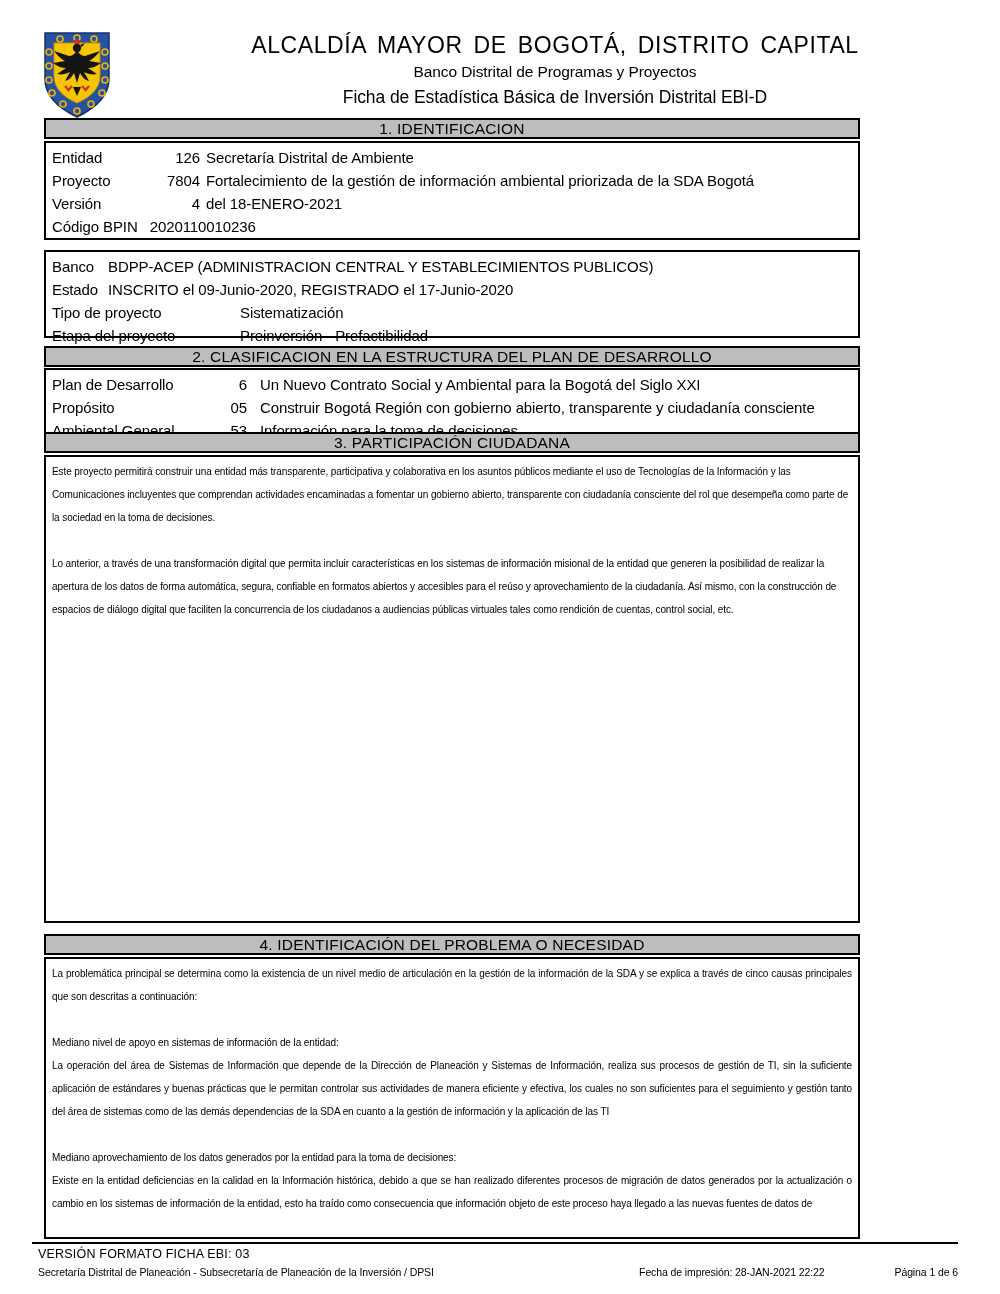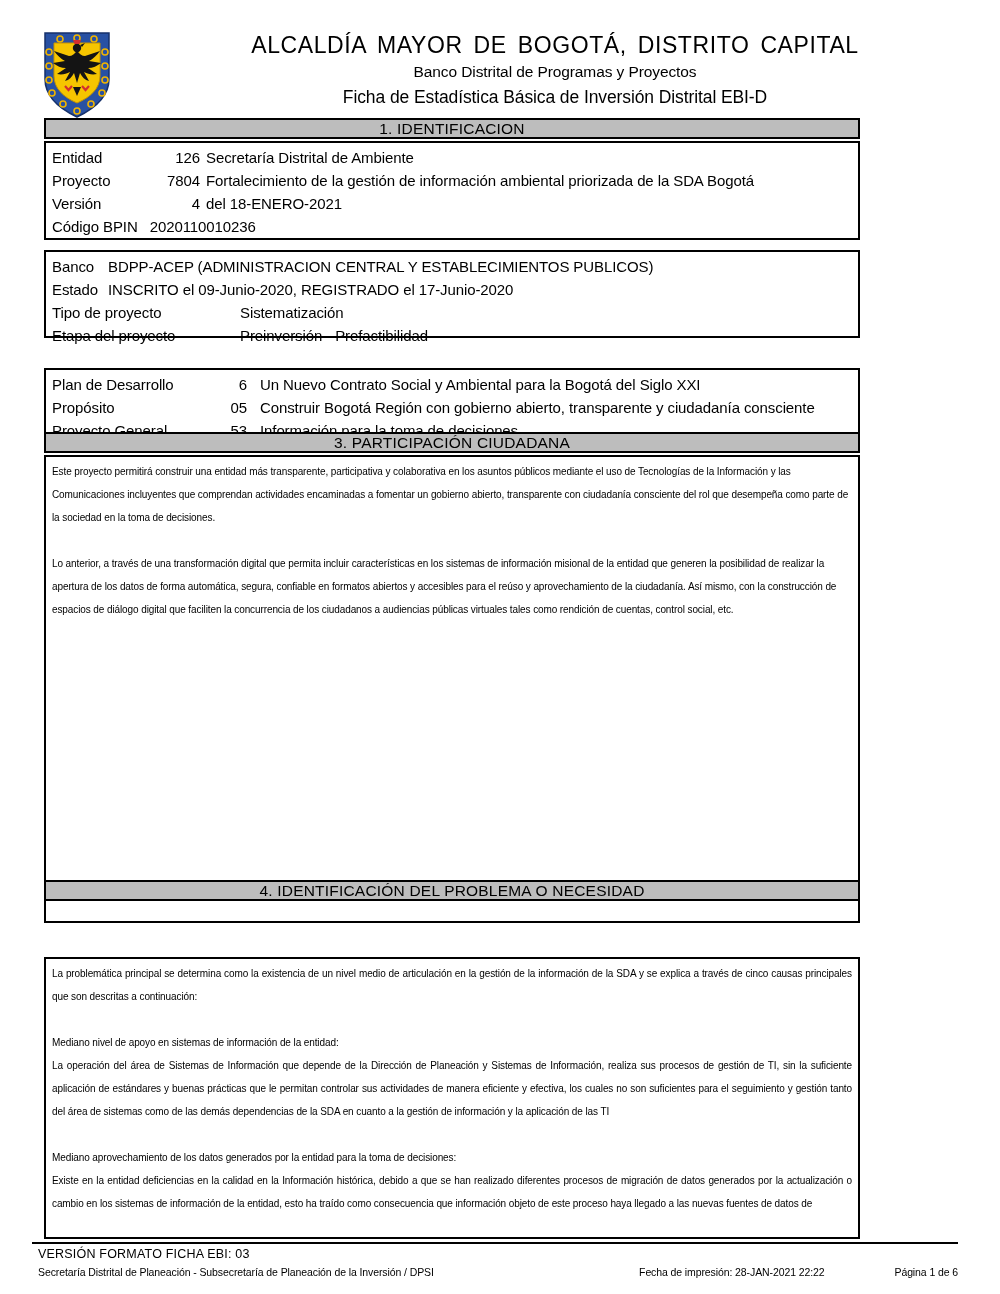--- a/index.html
+++ b/index.html
@@ -46,21 +46,21 @@
   .row3-s2 .num { text-align:right; }
   .row-inline .lbl { display:inline-block; }
   .row-inline .val { display:inline-block; margin-left:8px; }
   .row2 { display:grid; grid-template-columns:48px 1fr; column-gap:8px; }
   .row2w { display:grid; grid-template-columns:180px 1fr; column-gap:8px; }
 
   #sec1-bar { top:118px; } #sec1-box { top:141px; height:99px; }
   #banco-box { top:250px; height:88px; }
   #sec2-bar { top:346px; } #sec2-box { top:368px; height:72px; }
   #sec3-bar { top:432px; } #sec3-box { top:455px; height:468px; overflow:hidden; }
-  #sec4-bar { top:880px; } #sec4-box { top:957px; height:282px; overflow:hidden; }
+  #sec4-bar { top:934px; } #sec4-box { top:957px; height:282px; overflow:hidden; }
   .abs { position:absolute; left:44px; width:816px; }
 
   .para { font-size:10px; line-height:23px; }
   .para.gap { margin-top:23px; }
   .just { text-align:justify; }
 
   
   .footer-rule { position:absolute; left:32px; width:926px; top:1242px; border-top:2px solid #000; }
   .footer-version { position:absolute; left:38px; top:1247px; font-size:12.5px; letter-spacing:0.2px; }
   .footer-grid {
@@ -157,33 +157,34 @@
     <div class="row2w">
       <span>Tipo de proyecto</span>
       <span>Sistematización</span>
     </div>
     <div class="row2w">
       <span>Etapa del proyecto</span>
       <span>Preinversión - Prefactibilidad</span>
     </div>
   </div>
 
+  <div class="section-bar abs" id="sec2-bar">2. CLASIFICACION EN LA ESTRUCTURA DEL PLAN DE DESARROLLO</div>
   <div class="box abs" id="sec2-box">
     <div class="row3-s2">
       <span>Plan de Desarrollo</span>
       <span class="num">6</span>
       <span>Un Nuevo Contrato Social y Ambiental para la Bogotá del Siglo XXI</span>
     </div>
     <div class="row3-s2">
       <span>Propósito</span>
       <span class="num">05</span>
       <span>Construir Bogotá Región con gobierno abierto, transparente y ciudadanía consciente</span>
     </div>
     <div class="row3-s2">
-      <span>Proyecto General</span>
+      <span>Ambiental General</span>
       <span class="num">53</span>
       <span>Información para la toma de decisiones</span>
     </div>
   </div>
 
   <div class="section-bar abs" id="sec3-bar">3. PARTICIPACIÓN CIUDADANA</div>
   <div class="box abs" id="sec3-box">
     <p class="para">Este proyecto permitirá construir una entidad más transparente, participativa y colaborativa en los asuntos públicos mediante el uso de Tecnologías de la Información y las Comunicaciones incluyentes que comprendan actividades encaminadas a fomentar un gobierno abierto, transparente con ciudadanía consciente del rol que desempeña como parte de la sociedad en la toma de decisiones.</p>
     <p class="para gap">Lo anterior, a través de una transformación digital que permita incluir características en los sistemas de información misional de la entidad que generen la posibilidad de realizar la apertura de los datos de forma automática, segura, confiable en formatos abiertos y accesibles para el reúso y aprovechamiento de la ciudadanía. Así mismo, con la construcción de espacios de diálogo digital que faciliten la concurrencia de los ciudadanos a audiencias públicas virtuales tales como rendición de cuentas, control social, etc.</p>
   </div>

